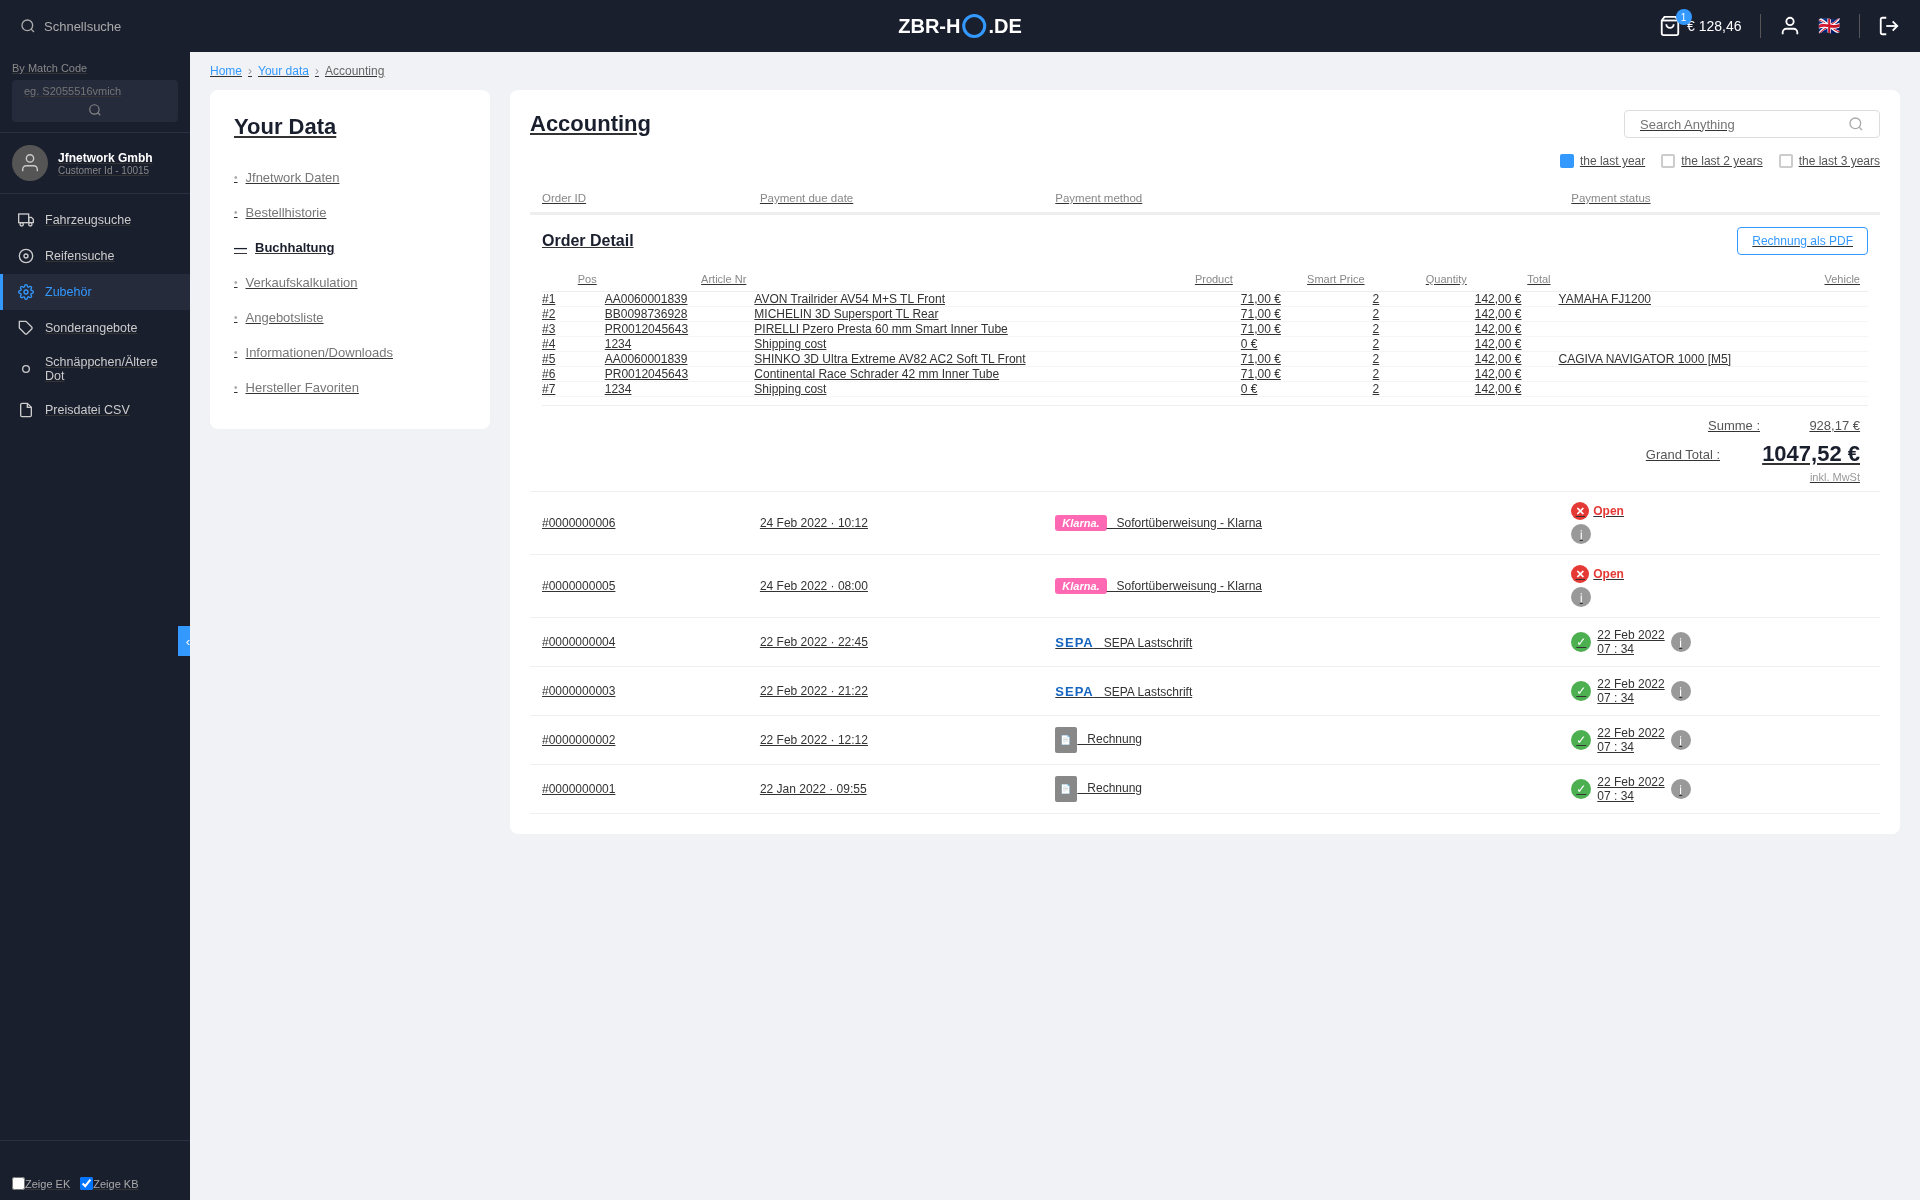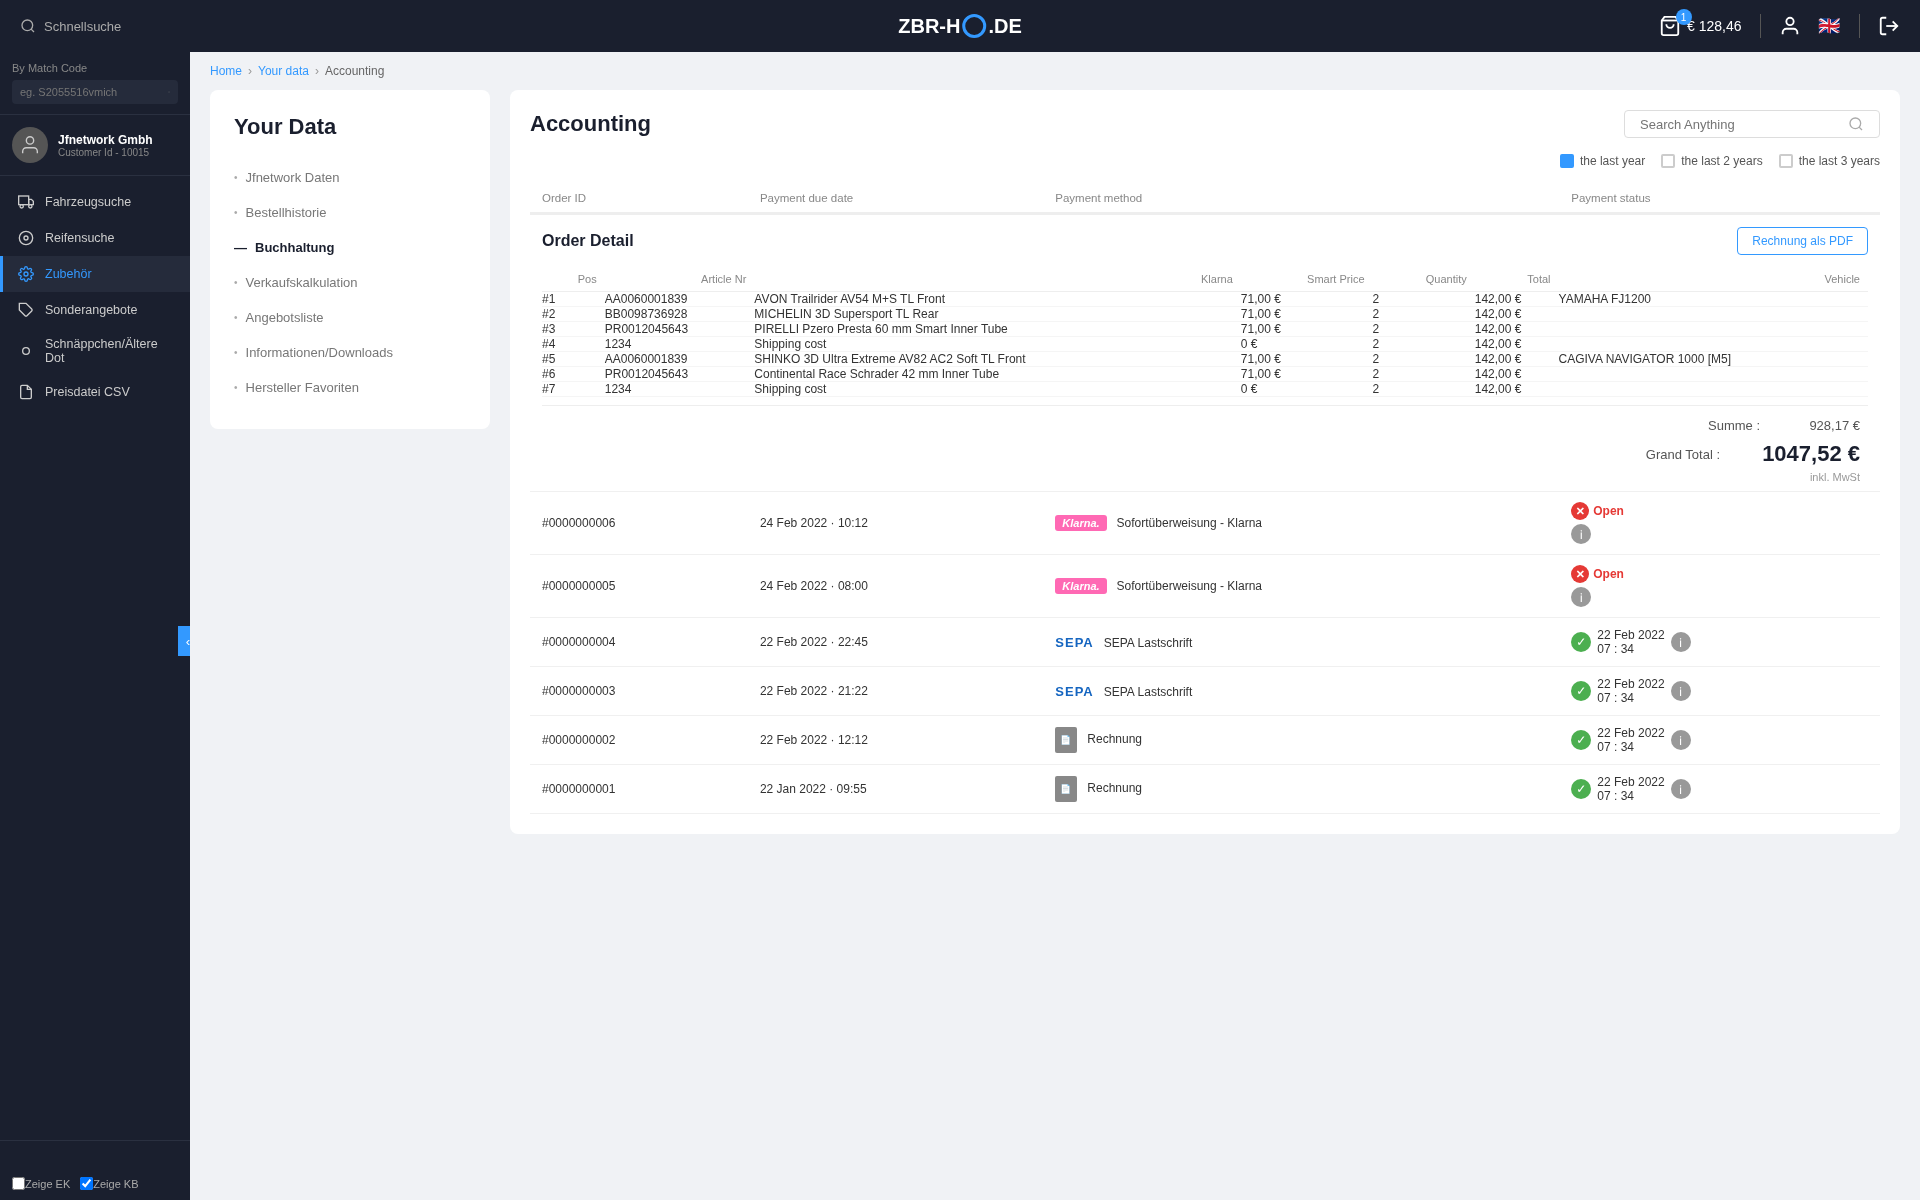--- a/index.html
+++ b/index.html
@@ -66,20 +66,21 @@
       top: -6px; right: 50px;
     }
     .divider-v { width: 1px; height: 24px; background: #555; }
     .flag-icon { font-size: 18px; }
 
     
     .main-layout {
       display: flex;
       flex: 1;
       overflow: hidden;
+      text-decoration: underline;
     }
 
     
     .sidebar {
       width: 190px;
       background: #1a1f2e;
       color: #ccc;
       display: flex;
       flex-direction: column;
       flex-shrink: 0;
@@ -94,20 +95,21 @@
       color: #888;
       margin-bottom: 6px;
     }
     .sidebar-search-input {
       display: flex;
       align-items: center;
       background: #252b3b;
       border-radius: 4px;
       padding: 5px 8px;
       gap: 6px;
+      flex-direction: column;
     }
     .sidebar-search-input input {
       background: transparent;
       border: none;
       outline: none;
       color: #aaa;
       font-size: 11px;
       flex: 1;
     }
     .sidebar-user {
@@ -728,21 +730,21 @@
                 <div class="expanded-content">
                   <div class="order-detail-header">
                     <span class="order-detail-title">Order Detail</span>
                     <button class="pdf-btn">Rechnung als PDF</button>
                   </div>
                   <table class="detail-table">
                     <thead>
                       <tr>
                         <th>Pos</th>
                         <th>Article Nr</th>
-                        <th>Klarna</th>
+                        <th>Product</th>
                         <th>Smart Price</th>
                         <th>Quantity</th>
                         <th>Total</th>
                         <th>Vehicle</th>
                       </tr>
                     </thead>
                     <tbody>
                       <tr>
                         <td>#1</td>
                         <td>AA0060001839</td>

